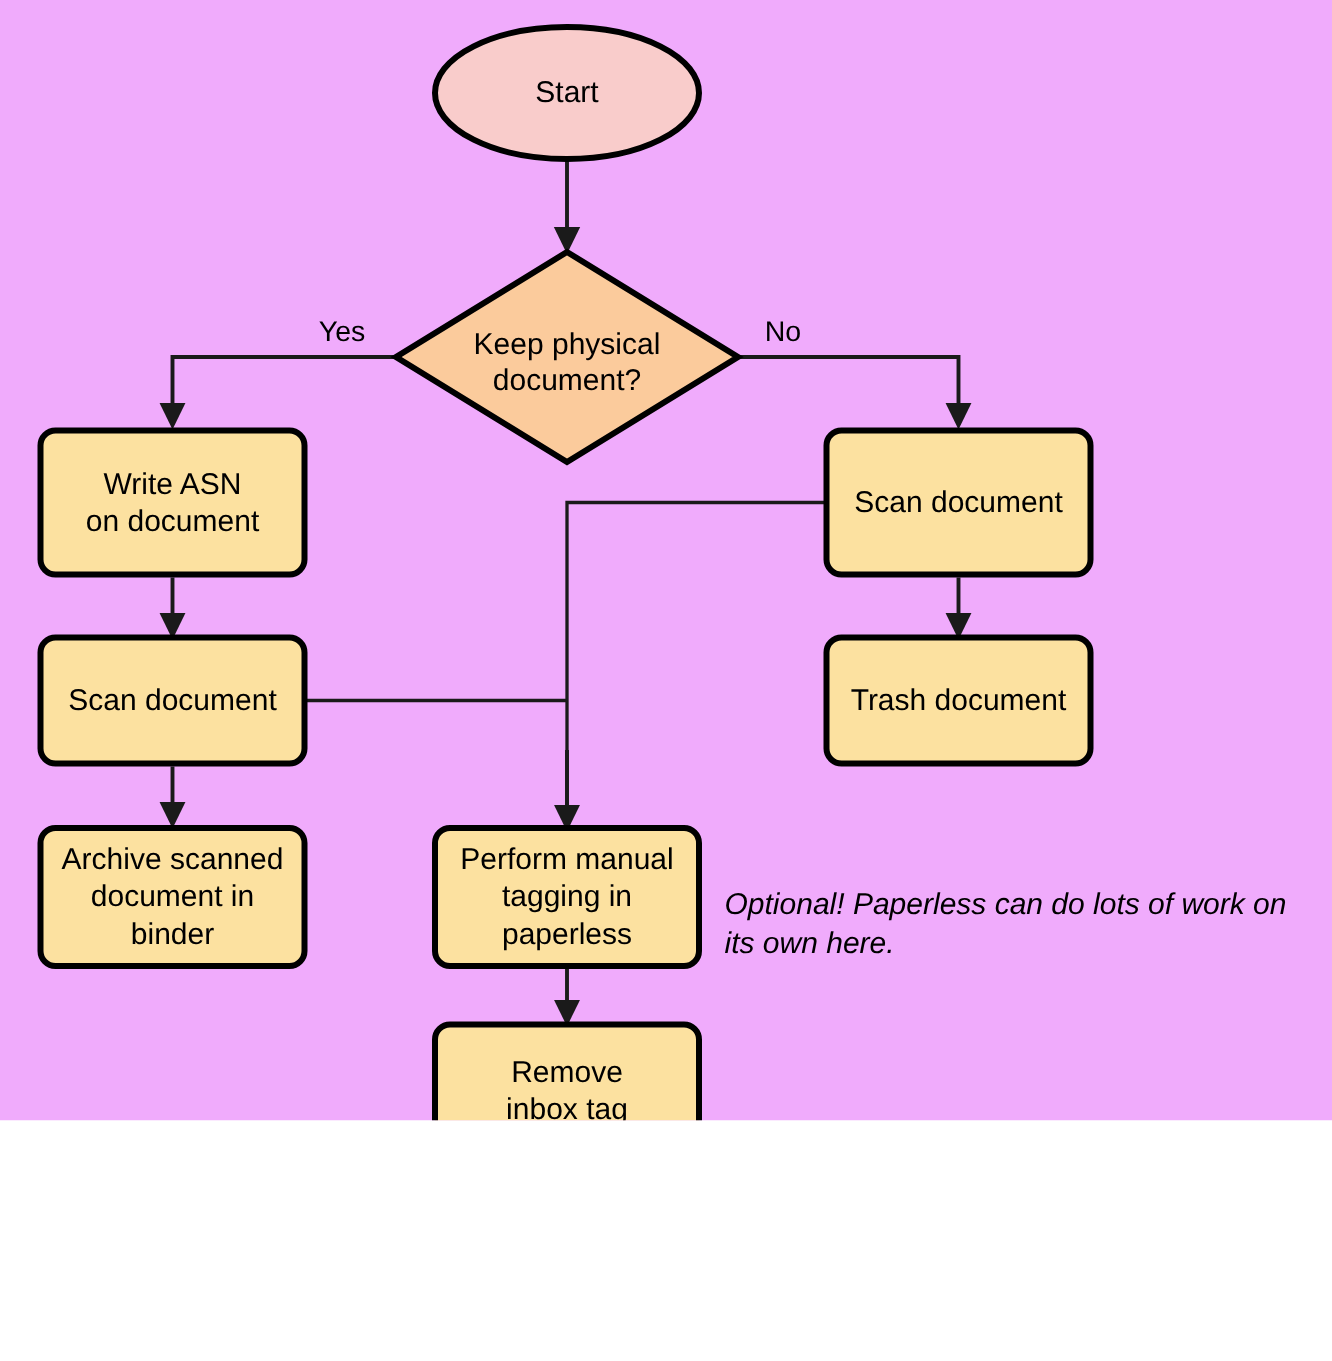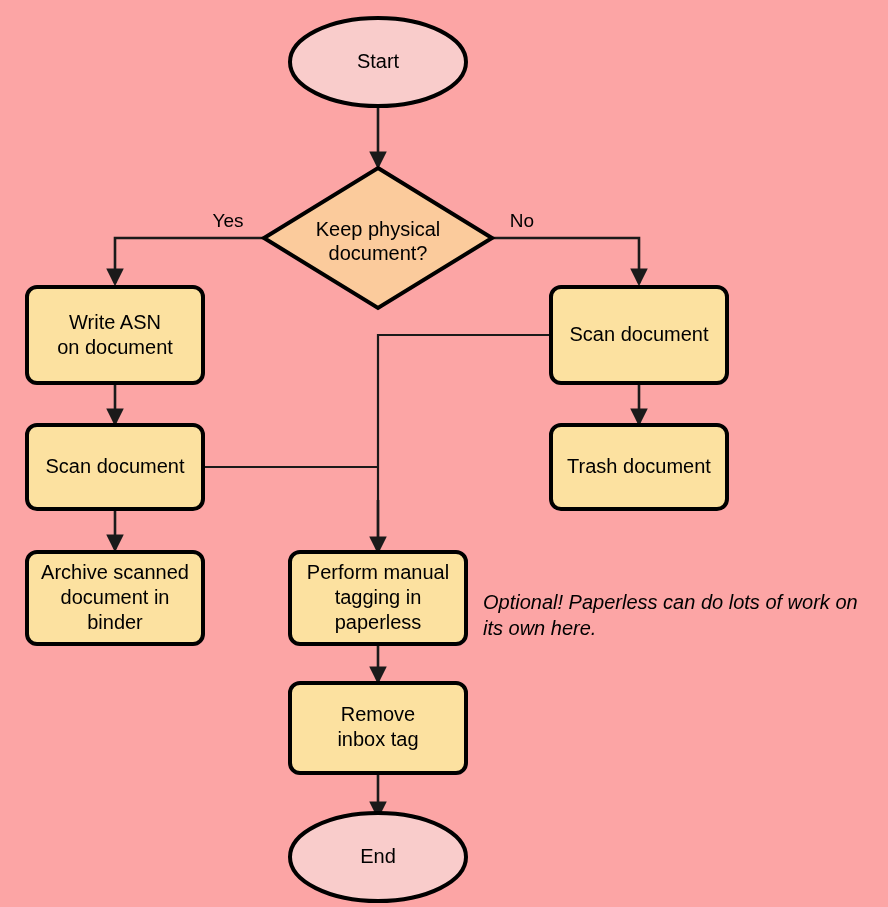--- a/index.html
+++ b/index.html
@@ -6,22 +6,22 @@
     margin: 0;
     padding: 0;
     background: #ffffff;
   }
   body {
     font-family: "Liberation Sans", sans-serif;
   }
   #canvas {
     position: relative;
     width: 888px;
-    height: 907px;
-    background: #fca5a5;
+    height: 747px;
+    background: #f0abfc;
     overflow: hidden;
   }
   #flow-svg {
     position: absolute;
     top: 0;
     left: 0;
     width: 888px;
     height: 907px;
   }
   .node-text {

